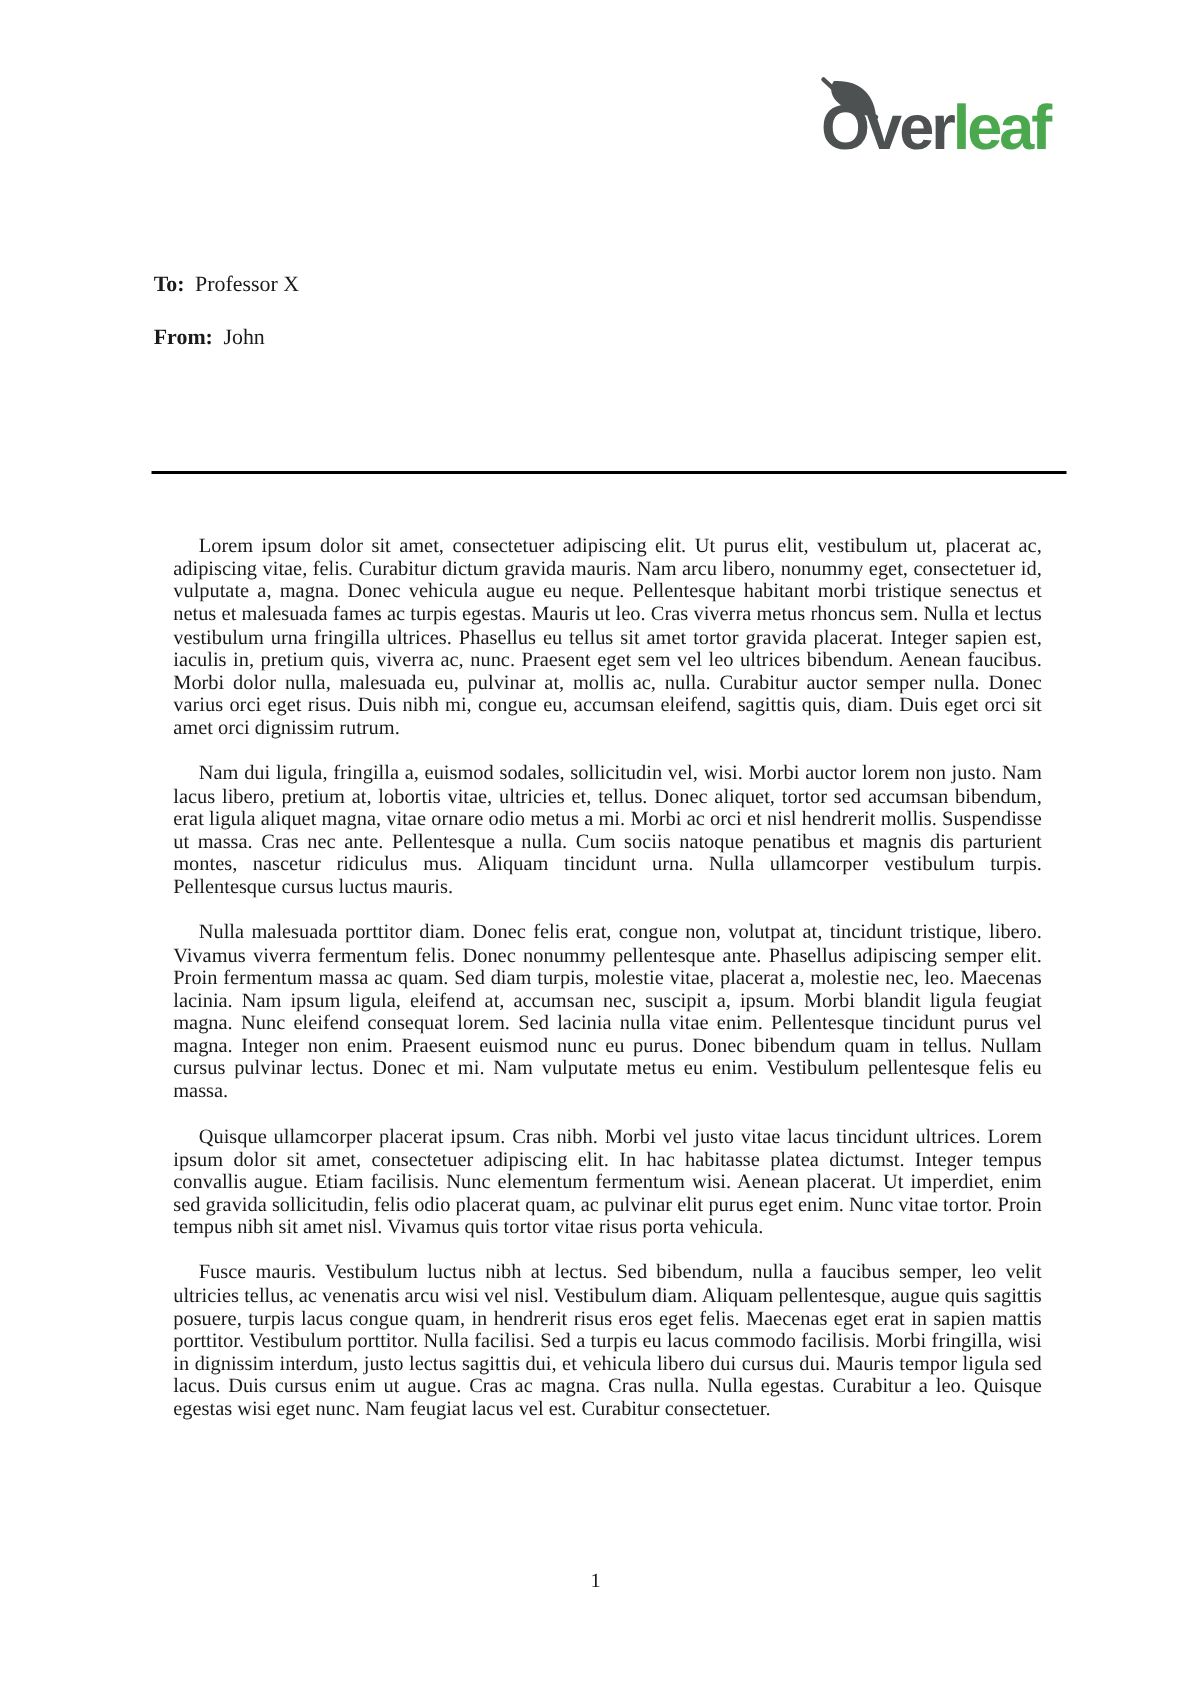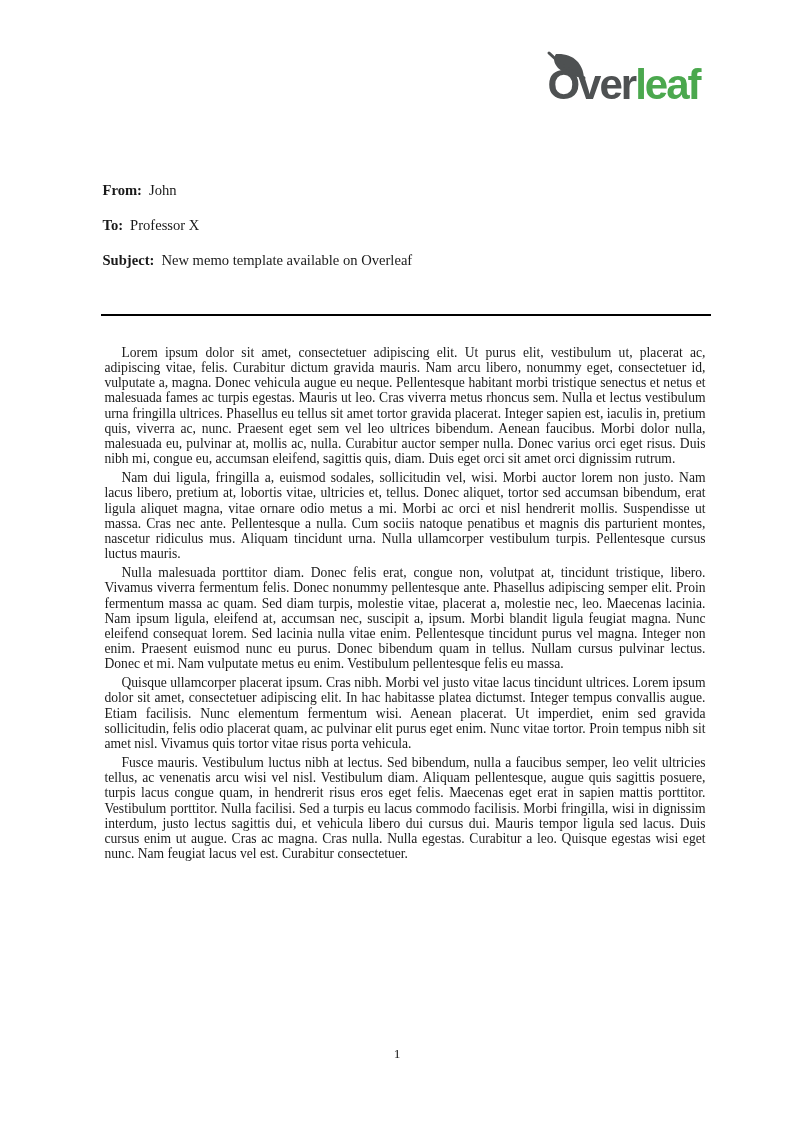--- a/index.html
+++ b/index.html
@@ -68,21 +68,21 @@
   .memo-body {
     position: absolute;
     left: 94px;
     top: 341px;
     width: 609px;
     font-size: 13.6px;
     line-height: 15.15px;
     text-align: justify;
     hyphens: auto;
   }
-  .memo-body p { margin: 4px; text-indent: 17px; }
+  .memo-body p { margin: 15px; text-indent: 17px; }
 
   
   .pagenum {
     position: absolute;
     top: 1046px;
     left: 0;
     width: 100%;
     text-align: center;
     font-size: 13.5px;
     color: var(--text);
@@ -96,27 +96,24 @@
   <div class="logo">
     <svg class="leaf-glyph" viewBox="0 0 46 30" aria-hidden="true">
       <path d="M42,28 C41,13 31,3 14,4 C8,12 16,25 42,28 Z" fill="var(--logo-dark)"></path>
       <path d="M42,28 C31,23 18,14 7,3" stroke="var(--logo-dark)" stroke-width="3" fill="none" stroke-linecap="round"></path>
     </svg>
     <span class="over">Over</span><span class="leaf">leaf</span>
   </div>
 
   <div class="memo-head">
     <div class="field">
-      <span class="label">From:</span><span class="value">John</span>
-    </div>
-    <div class="field">
       <span class="label">To:</span><span class="value">Professor X</span>
     </div>
     <div class="field">
-      <span class="label">Subject:</span><span class="value">New memo template available on Overleaf</span>
+      <span class="label">From:</span><span class="value">John</span>
     </div>
   </div>
 
   <div class="rule"></div>
 
   <div class="memo-body" lang="la">
     <p>Lorem ipsum dolor sit amet, consectetuer adipiscing elit. Ut purus elit, vestibulum ut, placerat ac, adipiscing vitae, felis. Curabitur dictum gravida mauris. Nam arcu libero, nonummy eget, consectetuer id, vulputate a, magna. Donec vehicula augue eu neque. Pellentesque habitant morbi tristique senectus et netus et malesuada fames ac turpis egestas. Mauris ut leo. Cras viverra metus rhoncus sem. Nulla et lectus vestibulum urna fringilla ultrices. Phasellus eu tellus sit amet tortor gravida placerat. Integer sapien est, iaculis in, pretium quis, viverra ac, nunc. Praesent eget sem vel leo ultrices bibendum. Aenean faucibus. Morbi dolor nulla, malesuada eu, pulvinar at, mollis ac, nulla. Curabitur auctor semper nulla. Donec varius orci eget risus. Duis nibh mi, congue eu, accumsan eleifend, sagittis quis, diam. Duis eget orci sit amet orci dignissim rutrum.</p>
     <p>Nam dui ligula, fringilla a, euismod sodales, sollicitudin vel, wisi. Morbi auctor lorem non justo. Nam lacus libero, pretium at, lobortis vitae, ultricies et, tellus. Donec aliquet, tortor sed accumsan bibendum, erat ligula aliquet magna, vitae ornare odio metus a mi. Morbi ac orci et nisl hendrerit mollis. Suspendisse ut massa. Cras nec ante. Pellentesque a nulla. Cum sociis natoque penatibus et magnis dis parturient montes, nascetur ridiculus mus. Aliquam tincidunt urna. Nulla ullamcorper vestibulum turpis. Pellentesque cursus luctus mauris.</p>
     <p>Nulla malesuada porttitor diam. Donec felis erat, congue non, volutpat at, tincidunt tristique, libero. Vivamus viverra fermentum felis. Donec nonummy pellentesque ante. Phasellus adipiscing semper elit. Proin fermentum massa ac quam. Sed diam turpis, molestie vitae, placerat a, molestie nec, leo. Maecenas lacinia. Nam ipsum ligula, eleifend at, accumsan nec, suscipit a, ipsum. Morbi blandit ligula feugiat magna. Nunc eleifend consequat lorem. Sed lacinia nulla vitae enim. Pellentesque tincidunt purus vel magna. Integer non enim. Praesent euismod nunc eu purus. Donec bibendum quam in tellus. Nullam cursus pulvinar lectus. Donec et mi. Nam vulputate metus eu enim. Vestibulum pellentesque felis eu massa.</p>
     <p>Quisque ullamcorper placerat ipsum. Cras nibh. Morbi vel justo vitae lacus tincidunt ultrices. Lorem ipsum dolor sit amet, consectetuer adipiscing elit. In hac habitasse platea dictumst. Integer tempus convallis augue. Etiam facilisis. Nunc elementum fermentum wisi. Aenean placerat. Ut imperdiet, enim sed gravida sollicitudin, felis odio placerat quam, ac pulvinar elit purus eget enim. Nunc vitae tortor. Proin tempus nibh sit amet nisl. Vivamus quis tortor vitae risus porta vehicula.</p>

